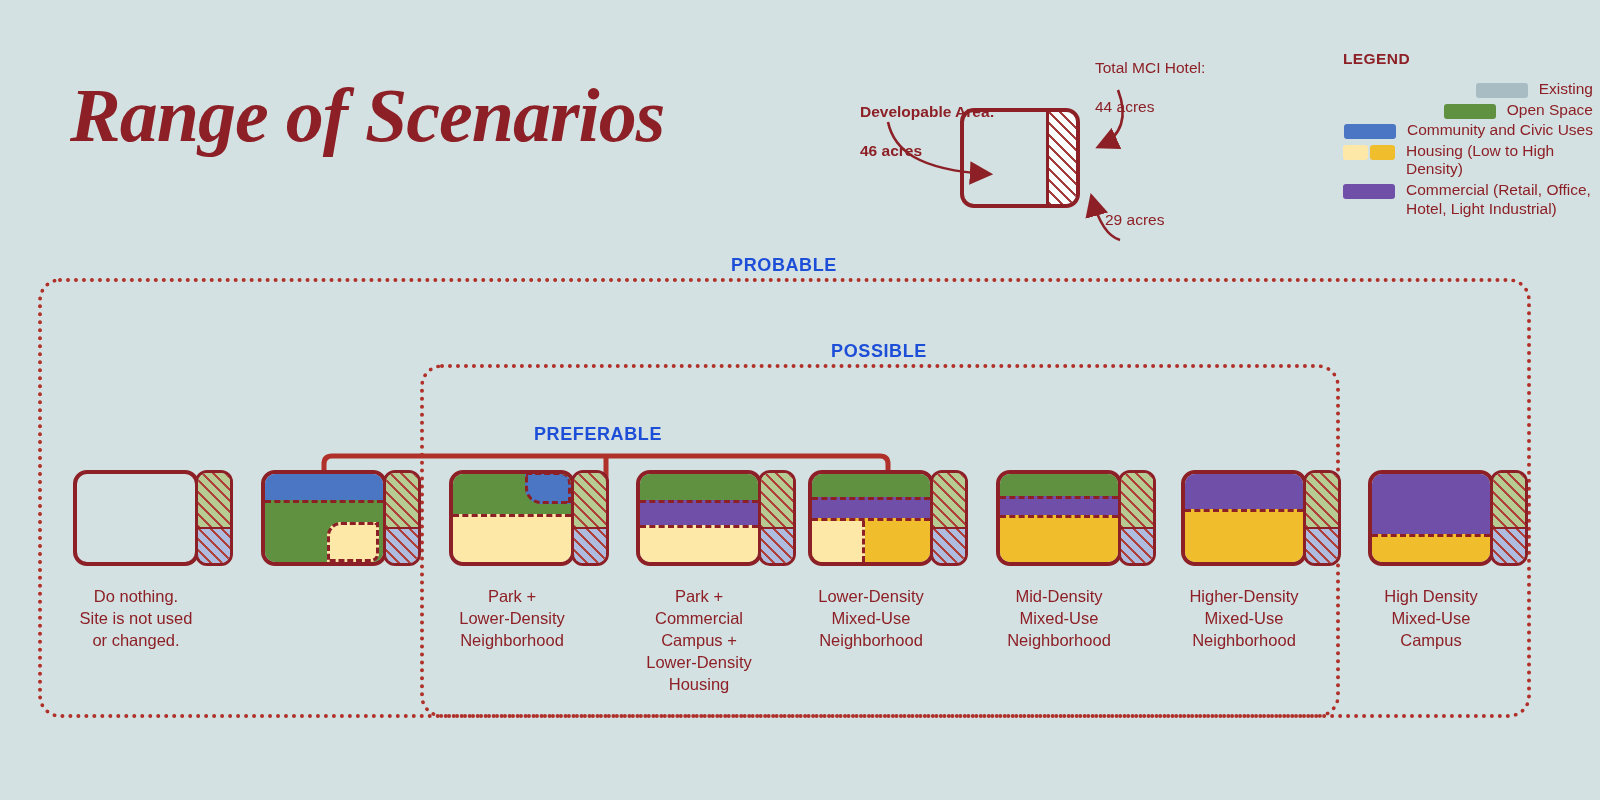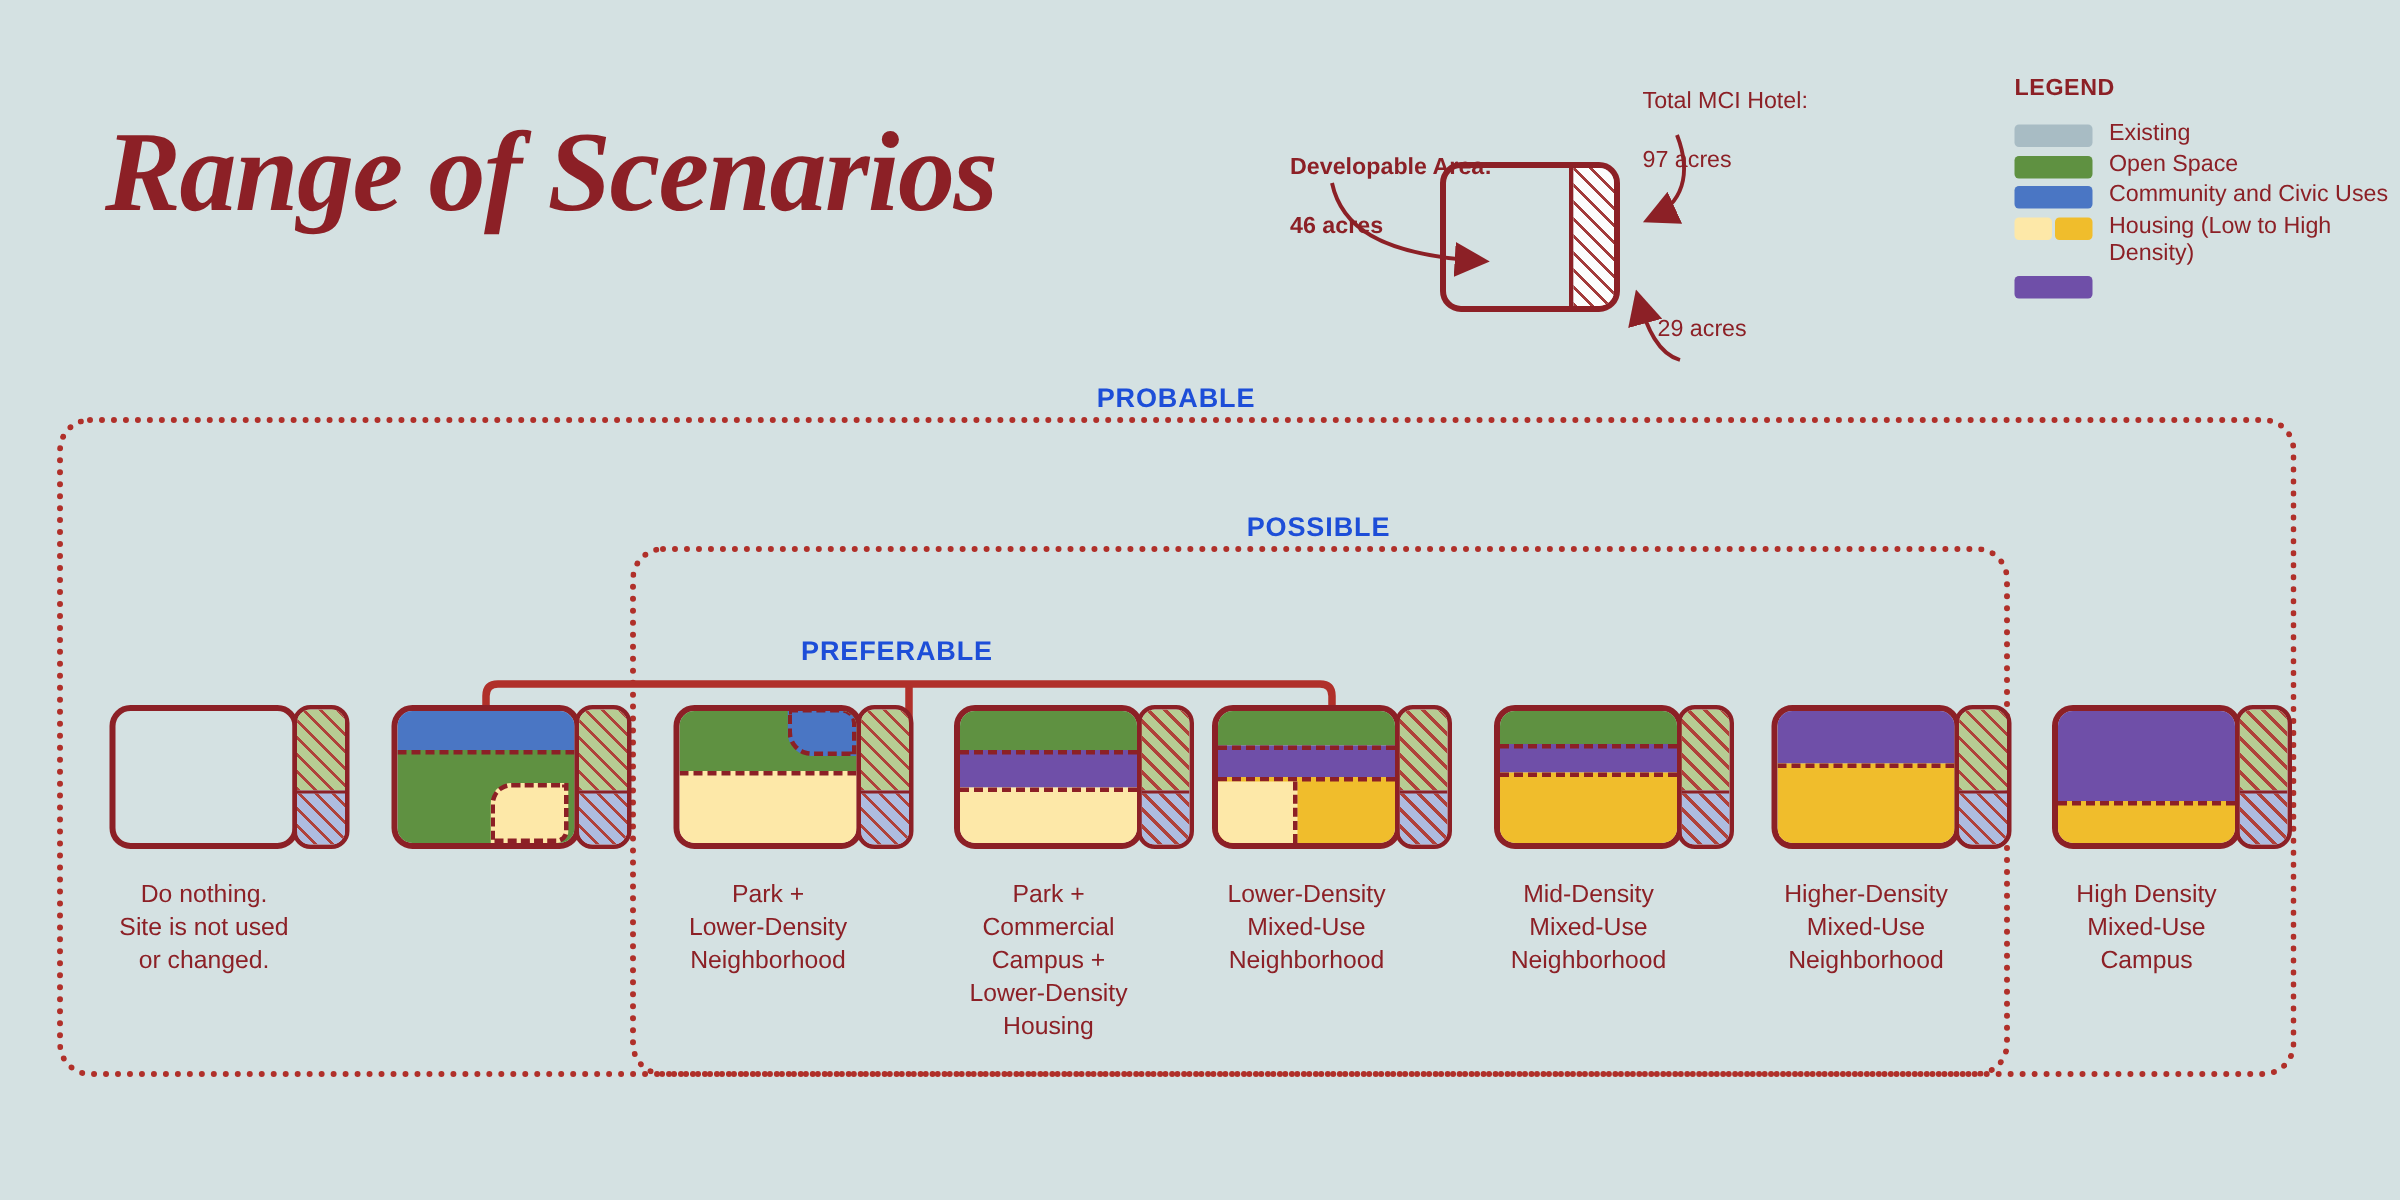--- a/index.html
+++ b/index.html
@@ -53,21 +53,21 @@
   }
   .note.bold { font-weight: bold; }
   #note-dev  { left: 0px;   top: 52px; }
   #note-total{ left: 235px; top: 8px;  }
   #note-rest { left: 245px; top: 160px; }
   #diagram-svg { position: absolute; left: 0; top: 0; width: 400px; height: 250px; pointer-events: none; }
 
   
   #legend { position: absolute; left: 1343px; top: 50px; width: 250px; }
   #legend-title { font-size: 15.5px; font-weight: bold; letter-spacing: .4px; color: #8c2026; margin-bottom: 12px; }
-  .legend-row { display: flex; align-items: flex-start; margin-bottom: 2px; }
+  .legend-row { display: flex; align-items: flex-start; margin-bottom: 2px; justify-content: flex-end; }
   .swatch-wrap { width: 52px; min-width: 52px; display: flex; gap: 2px; margin-right: 11px; margin-top: 3px; }
   .swatch { height: 15px; border-radius: 3px; flex: 1 1 auto; }
   .legend-label { font-size: 15.5px; line-height: 1.2; color: #8c2026; }
 
   
   .band-label {
     position: absolute;
     color: #1d4ed8;
     font-weight: bold;
     font-size: 18px;
@@ -167,21 +167,21 @@
       <path d="M258,60 C268,86 262,106 240,116" fill="none" stroke="#8c2026" stroke-width="2.6" marker-end="url(#ah)"></path>
       <path d="M260,210 C246,206 238,190 232,168" fill="none" stroke="#8c2026" stroke-width="2.6" marker-end="url(#ah)"></path>
     </svg>
 
     <div class="note bold" id="note-dev">
       <div>Developable Area:</div>
       <div>46 acres</div>
     </div>
     <div class="note" id="note-total">
       <div>Total MCI Hotel:</div>
-      <div>97 acres</div>
+      <div>44 acres</div>
     </div>
     <div class="note" id="note-rest">
       <div>29 acres</div>
     </div>
   </div>
 
   <div id="legend">
     <div id="legend-title">LEGEND</div>
     <div id="legend-rows">
         <div class="legend-row">
@@ -206,20 +206,21 @@
           <div class="swatch-wrap">
             <div class="swatch" style="background: rgb(253, 232, 168);"></div>
             <div class="swatch" style="background: rgb(240, 189, 44);"></div>
           </div>
           <div class="legend-label">Housing (Low to High Density)</div>
         </div>
         <div class="legend-row">
           <div class="swatch-wrap">
             <div class="swatch" style="background: rgb(111, 79, 168);"></div>
           </div>
+          <div class="legend-label">Commercial (Retail, Office, Hotel, Light Industrial)</div>
         </div>
       </div>
   </div>
 
   <div class="band-box" id="band-probable"></div>
   <div class="band-box" id="band-possible"></div>
 
   <div class="band-label" id="label-probable">PROBABLE</div>
   <div class="band-label" id="label-possible">POSSIBLE</div>
   <div class="band-label" id="label-preferable">PREFERABLE</div>

